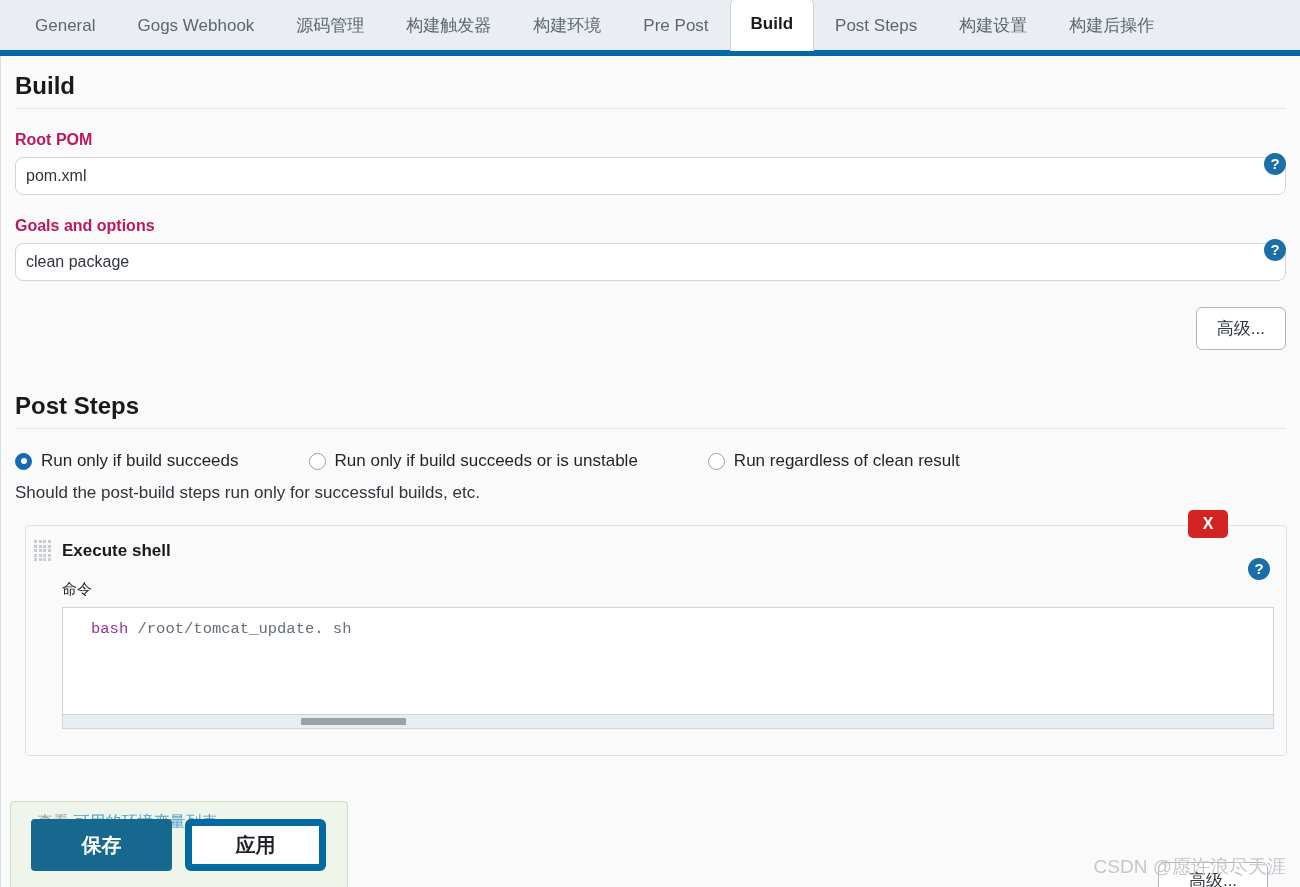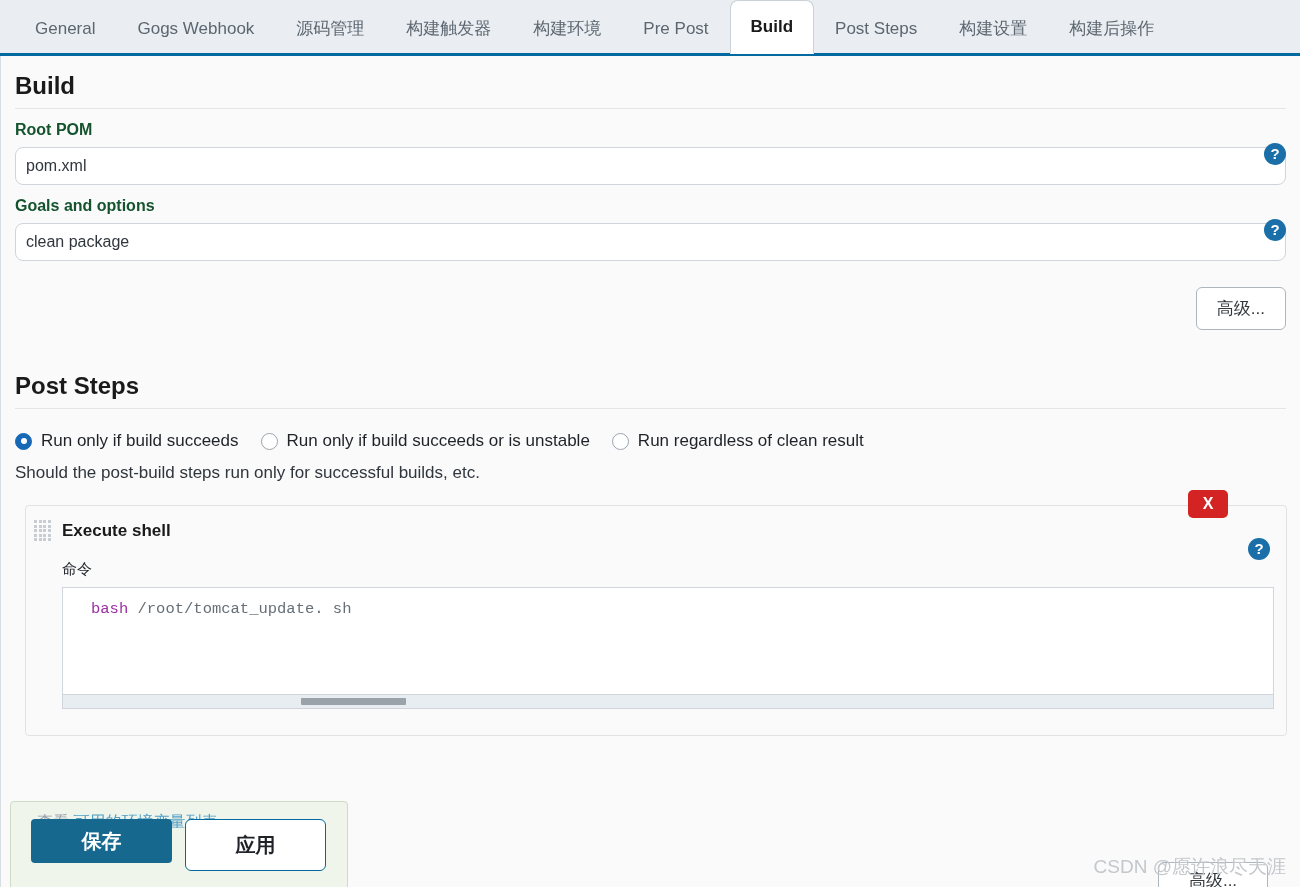--- a/index.html
+++ b/index.html
@@ -16,21 +16,21 @@
     width: 1300px; height: 887px;
     background: #fafafa;
     overflow: hidden;
   }
 
   
   .tabbar {
     position: absolute; left: 0; top: 0;
     width: 1300px; height: 56px;
     background: #eaeef2;
-    border-bottom: 3px solid #0369a1;
+    border-bottom: 6px solid #0369a1;
     display: flex;
     align-items: flex-end;
     padding-left: 14px;
   }
   .tab {
     height: 50px;
     padding: 0 20px;
     display: flex; align-items: center; justify-content: center;
     font-size: 17px;
     color: #5c6670;
@@ -71,22 +71,22 @@
     color: #1a1a1a;
     padding-top: 16px;
     padding-bottom: 8px;
     border-bottom: 1px solid #e3e6e8;
     margin-bottom: 0;
   }
 
   .field-label {
     font-size: 16px;
     font-weight: bold;
-    color: #14532d;
-    margin-top: 12px;
+    color: #be185d;
+    margin-top: 22px;
     margin-bottom: 8px;
   }
 
   .row { position: relative; }
 
   .text-input {
     display: block;
     width: 1271px;
     height: 38px;
     padding: 6px 10px;
@@ -130,20 +130,21 @@
     margin-top: 26px;
   }
 
   
   .radio-row {
     display: flex;
     align-items: center;
     margin-top: 22px;
     font-size: 17px;
     color: #1f2328;
+    gap: 48px;
   }
   .radio-opt { display: flex; align-items: center; margin-right: 22px; cursor: pointer; }
   .radio {
     width: 17px; height: 17px;
     border-radius: 50%;
     border: 1px solid #9aa4ad;
     background: #ffffff;
     margin-right: 9px;
     flex: none;
     position: relative;
@@ -272,40 +273,40 @@
     font-size: 16px;
     white-space: nowrap;
   }
   .env-see { color: #9aa4ad; }
   .env-link { color: #4f9ec4; }
 
   
   .btn-save {
     position: absolute;
     left: 31px; top: 819px;
-    width: 141px; height: 44px;
+    width: 141px; height: 52px;
     background: #16688f;
     color: #ffffff;
     font-size: 20px;
     font-weight: bold;
     border: none;
     border-radius: 4px;
     cursor: pointer;
     z-index: 8;
     font-family: "Liberation Sans", sans-serif;
   }
   .btn-apply {
     position: absolute;
     left: 185px; top: 819px;
     width: 141px; height: 52px;
     background: #ffffff;
     color: #1f2328;
     font-size: 20px;
     font-weight: bold;
-    border: 1px solid #0369a1;
+    border: 7px solid #0369a1;
     border-radius: 6px;
     cursor: pointer;
     z-index: 8;
     font-family: "Liberation Sans", sans-serif;
   }
 
   
   .btn-advanced-bottom {
     position: absolute;
     left: 1158px; top: 862px;

